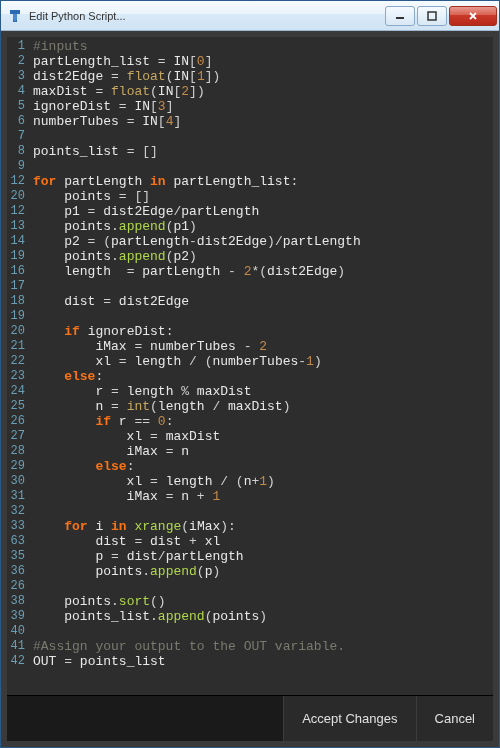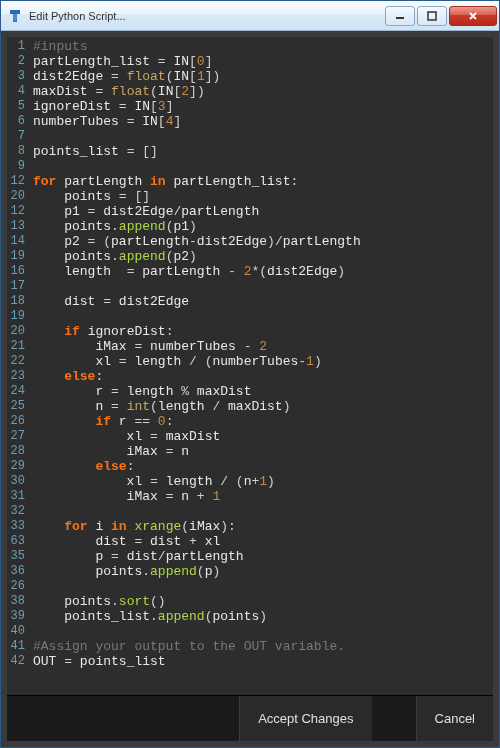--- a/index.html
+++ b/index.html
@@ -99,21 +99,20 @@
   .c-func { color: #b0d84a; }
   .c-paren { color: #d0d0d0; }
   
   .footer {
     height: 46px;
     background: #1a1a1a;
     display: flex;
     justify-content: flex-end;
     align-items: stretch;
     border-top: 1px solid #000;
-    gap: 44px;
   }
   .btn {
     background: #2a2a2a;
     color: #e0e0e0;
     border: none;
     border-left: 1px solid #3d3d3d;
     padding: 0 18px;
     font-size: 13px;
     cursor: pointer;
     font-family: inherit;

